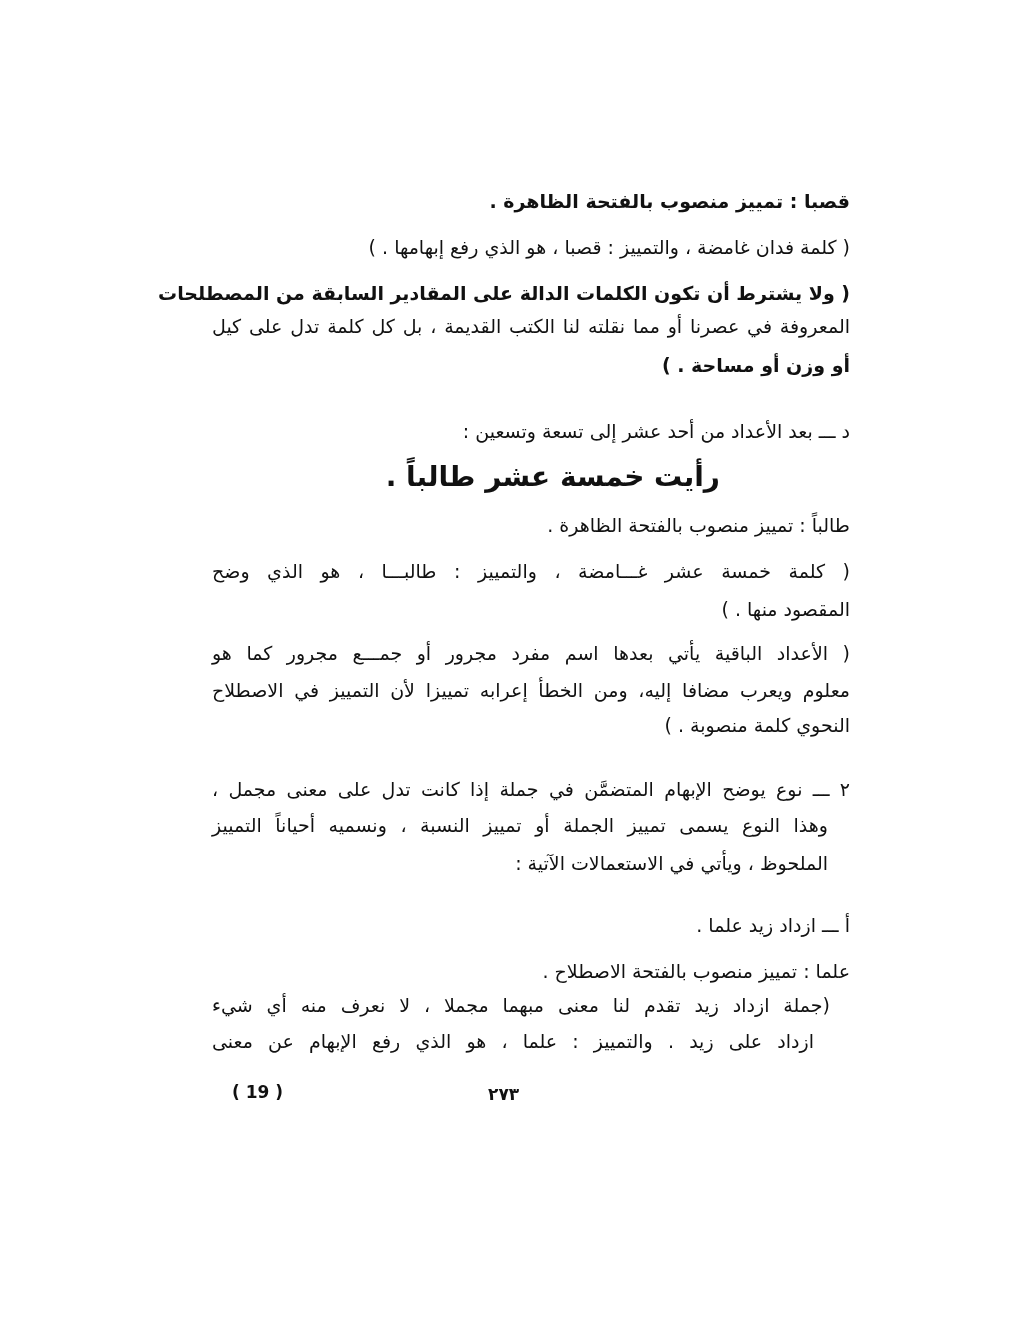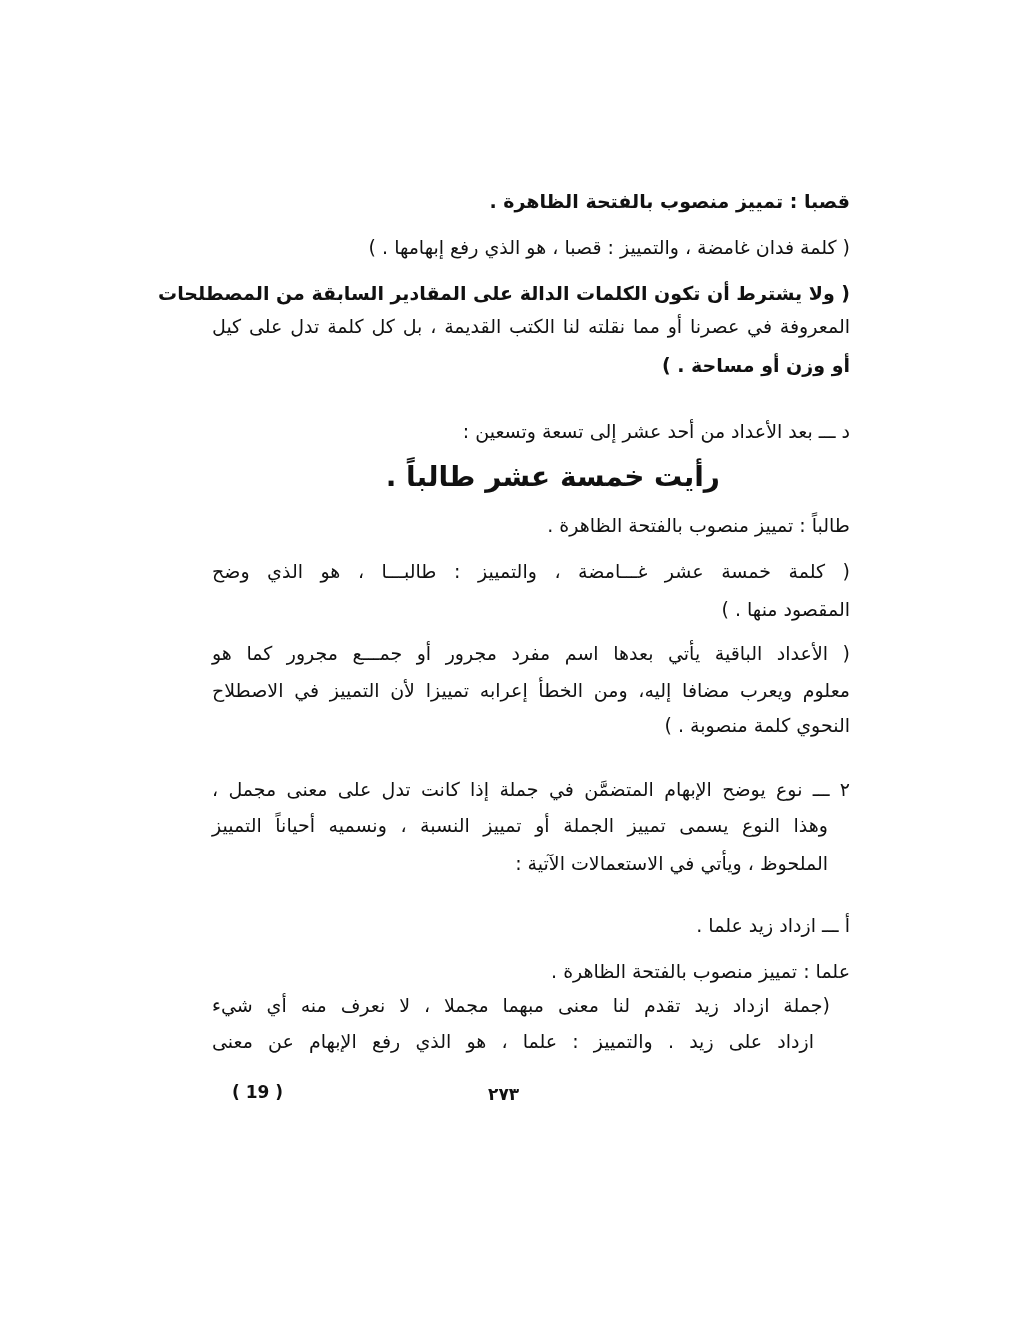--- a/index.html
+++ b/index.html
@@ -66,20 +66,20 @@
 
   <div class="line just" style="top:640px;">( الأعداد الباقية يأتي بعدها اسم مفرد مجرور أو جمـــع مجرور كما هو</div>
   <div class="line just" style="top:649px;margin-top:28px;">معلوم ويعرب مضافا إليه، ومن الخطأ إعرابه تمييزا لأن التمييز في الاصطلاح</div>
   <div class="line" style="top:712px;">النحوي كلمة منصوبة . )</div>
 
   <div class="line just" style="top:776px;">٢ ـــ نوع يوضح الإبهام المتضمَّن في جملة إذا كانت تدل على معنى مجمل ،</div>
   <div class="line just" style="top:812px; left:212px; right:192px;">وهذا النوع يسمى تمييز الجملة أو تمييز النسبة ، ونسميه أحياناً التمييز</div>
   <div class="line" style="top:850px; right:192px;">الملحوظ ، ويأتي في الاستعمالات الآتية :</div>
 
   <div class="line" style="top:912px;">أ ـــ ازداد زيد علما .</div>
-  <div class="line" style="top:958px;">علما : تمييز منصوب بالفتحة الظاهرة .</div>
+  <div class="line" style="top:958px;">علما : تمييز منصوب بالفتحة الاصطلاح .</div>
   <div class="line just" style="top:992px; right:190px; left:212px;">(جملة ازداد زيد تقدم لنا معنى مبهما مجملا ، لا نعرف منه أي شيء</div>
   <div class="line just" style="top:1028px; right:206px; left:212px;">ازداد على زيد . والتمييز : علما ، هو الذي رفع الإبهام عن معنى</div>
 
   <div class="footer" style="top:1082px; left:232px;">( 19 )</div>
   <div class="footer" style="top:1084px; left:488px;">٢٧٣</div>
 
 </div>
 
 </body></html>

